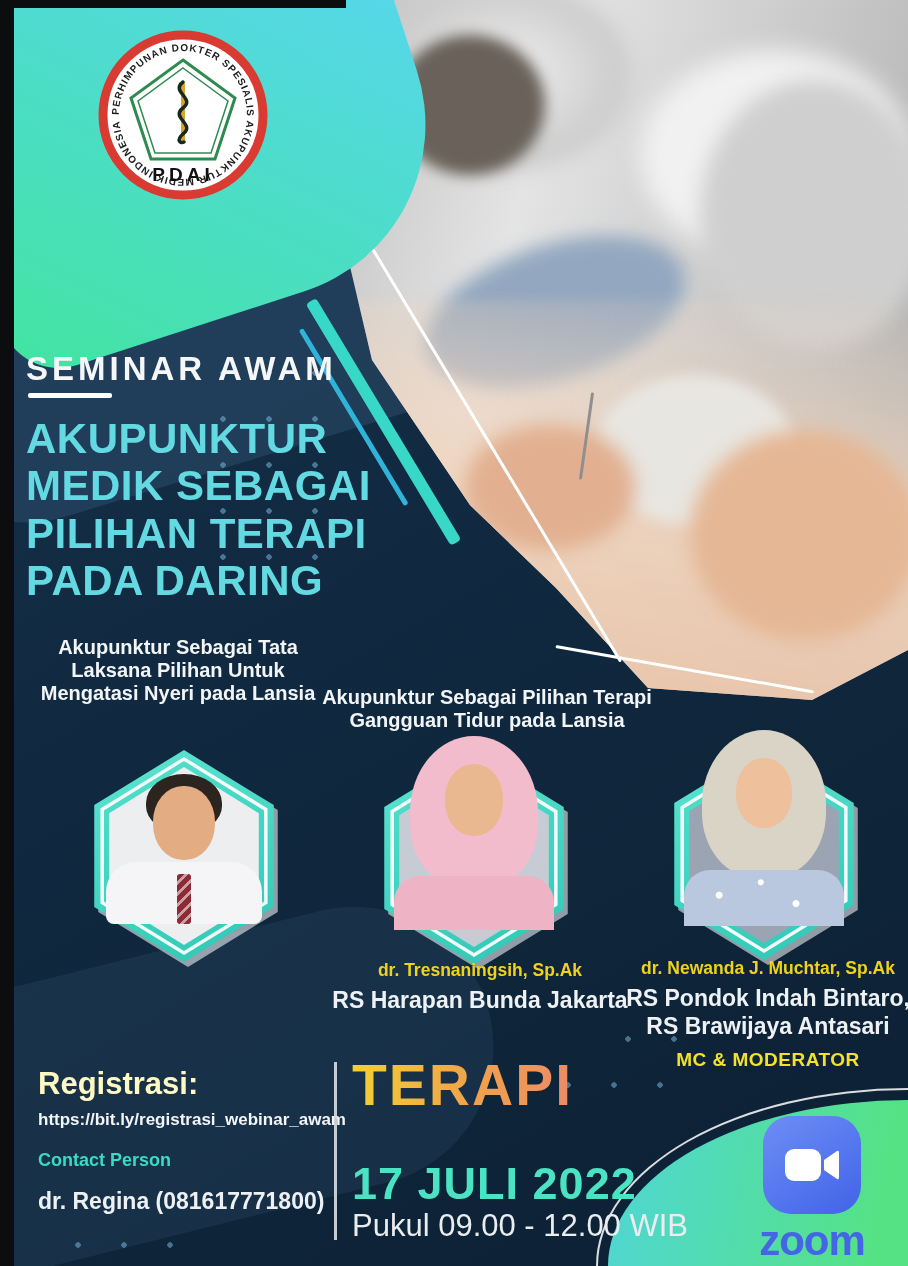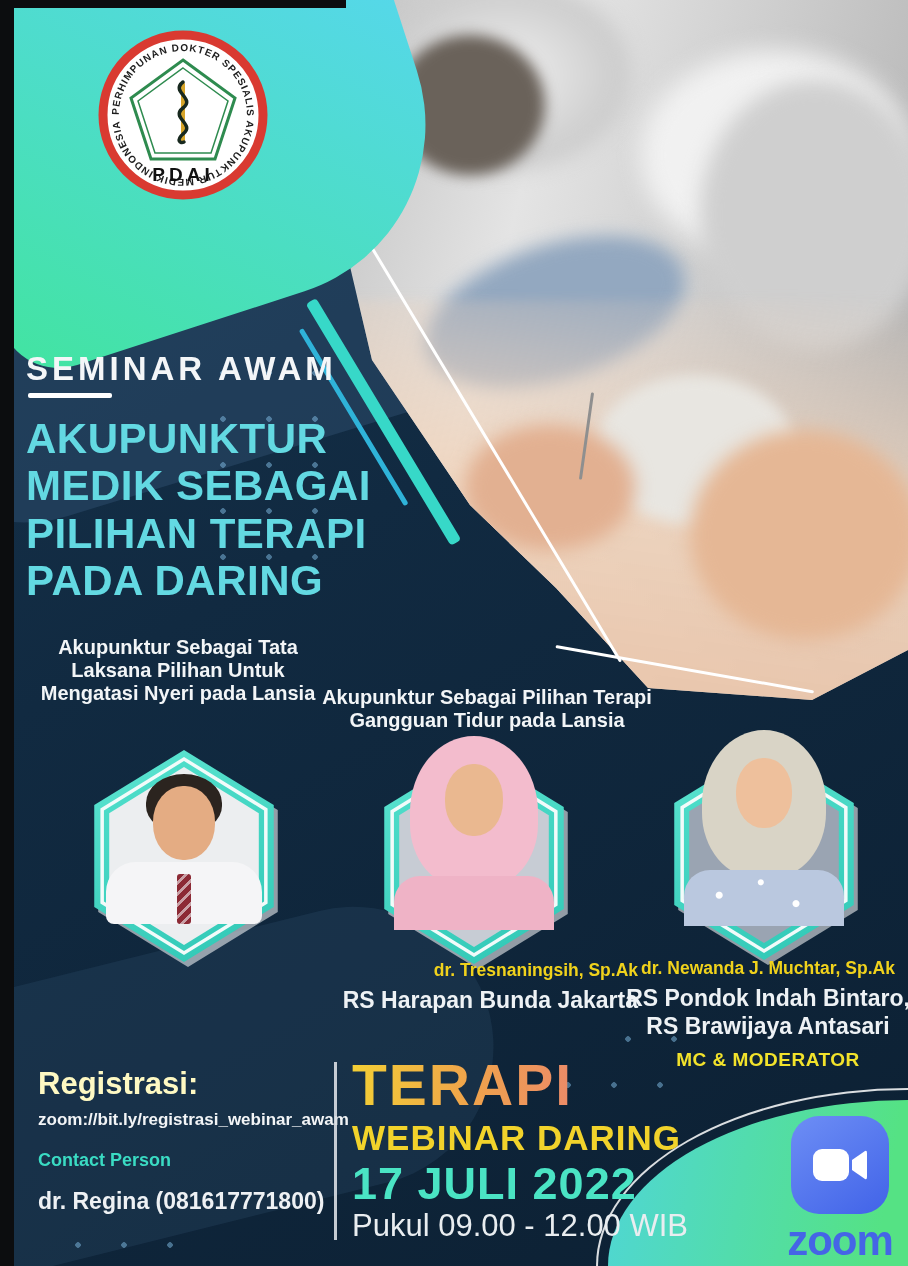--- a/index.html
+++ b/index.html
@@ -84,21 +84,21 @@
   .sp2 .torso{bottom:0;width:160px;height:54px;background:#efb3c6;border-radius:26px 26px 0 0;}
   .sp3 .person{top:-18px;width:170px;height:196px;}
   .sp3 .hijab{top:0;width:124px;height:148px;background:#d9d4c6;border-radius:50% 50% 44% 44%;}
   .sp3 .face{top:28px;width:56px;height:70px;background:#eec09c;border-radius:48%;}
   .sp3 .torso{bottom:0;width:160px;height:56px;background:#bac8df;border-radius:26px 26px 0 0;
      background-image:radial-gradient(circle at 22% 45%,#fff 3px,transparent 4px),
        radial-gradient(circle at 70% 60%,#fff 3px,transparent 4px),
        radial-gradient(circle at 48% 22%,#fff 2.5px,transparent 3.5px);}
   .cap{position:absolute;z-index:5;text-align:center;}
   .cap1{left:22px;top:958px;width:320px;}
-  .cap2{left:322px;top:960px;width:316px;text-align:right;}
+  .cap2{left:322px;top:960px;width:316px;}
   .cap3{left:616px;top:958px;width:304px;}
   .sp-name{color:#f0d21c;font-weight:bold;font-size:17.5px;line-height:1.2;}
   .sp-affil{color:#eef2f5;font-weight:bold;font-size:23px;line-height:1.2;margin-top:6px;}
   .cap1 .sp-affil{width:250px;margin-left:auto;margin-right:auto;}
   .sp-role{color:#f2e22b;font-weight:bold;font-size:19px;margin-top:9px;letter-spacing:0.5px;}
   
   .reg-label{position:absolute;left:38px;top:1066px;z-index:5;color:#fef9c3;font-weight:bold;font-size:31px;}
   .reg-url{position:absolute;left:38px;top:1110px;z-index:5;color:#f2f4f6;font-weight:bold;font-size:17px;}
   .contact-label{position:absolute;left:38px;top:1150px;z-index:5;color:#3adbc3;font-weight:bold;font-size:18px;}
   .contact-line{position:absolute;left:38px;z-index:5;color:#eef1f4;font-weight:bold;font-size:23px;}
@@ -110,21 +110,21 @@
       -webkit-background-clip:text;background-clip:text;color:transparent;}
   .format-label{position:absolute;left:352px;top:1118px;z-index:5;color:#f2d32b;font-weight:bold;font-size:35px;letter-spacing:1px;}
   .event-date{position:absolute;left:352px;top:1158px;z-index:5;color:#4ae4c4;font-weight:bold;font-size:45px;letter-spacing:1px;}
   .event-time{position:absolute;left:352px;top:1208px;z-index:5;color:#e9edf0;font-size:31px;}
   
   .blob-br{position:absolute;left:608px;top:1100px;width:300px;height:166px;
       border-top-left-radius:100% 100%;background:linear-gradient(100deg,#4fd6d6 0%,#55e284 90%);z-index:2;}
   .blob-br:before{content:"";position:absolute;left:-12px;top:-12px;right:0;bottom:0;
       border-top-left-radius:100% 100%;border-top:2px solid rgba(255,255,255,0.85);
       border-left:2px solid rgba(255,255,255,0.85);}
-  .zoom-badge{position:absolute;left:784px;top:1116px;width:112px;z-index:5;text-align:center;}
+  .zoom-badge{position:absolute;left:756px;top:1116px;width:112px;z-index:5;text-align:center;}
   .zoom-icon{width:98px;height:98px;margin:0 auto;border-radius:28px;
       background:linear-gradient(145deg,#6d8ef5,#4163e8);display:flex;align-items:center;justify-content:center;}
   .zoom-word{margin-top:6px;color:#4565e6;font-weight:bold;font-size:42px;letter-spacing:-1px;line-height:1;}
   
   .edge-left{position:absolute;left:0;top:0;width:14px;height:1266px;background:#0c0d0f;z-index:40;}
   .edge-top{position:absolute;left:0;top:0;width:346px;height:8px;background:#0c0d0f;z-index:40;}
 </style>
 </head>
 <body>
 
@@ -231,27 +231,26 @@
     <div class="sp-affil">RS Harapan Bunda Jakarta</div>
     <div class="sp-role"></div>
   </div>
   <div class="cap cap3">
     <div class="sp-name">dr. Newanda J. Muchtar, Sp.Ak</div>
     <div class="sp-affil">RS Pondok Indah Bintaro, RS Brawijaya Antasari</div>
     <div class="sp-role">MC &amp; MODERATOR</div>
   </div>
 
   <div class="reg-label">Registrasi:</div>
-  <div class="reg-url">zoom://bit.ly/registrasi_webinar_awam</div>
+  <div class="reg-url">https://bit.ly/registrasi_webinar_awam</div>
   <div class="contact-label">Contact Person</div>
   <div class="contact-line cl1">dr. Regina (081617771800)</div>
   <div class="divider"></div>
 
   <div class="free-label">TERAPI</div>
-  <div class="format-label">WEBINAR DARING</div>
   <div class="event-date">17 JULI 2022</div>
   <div class="event-time">Pukul 09.00 - 12.00 WIB</div>
 
   <div class="blob-br"></div>
   <div class="zoom-badge">
     <div class="zoom-icon">
       <svg width="56" height="38" viewBox="0 0 56 38">
         <rect x="1" y="3" width="36" height="32" rx="9" fill="#ffffff"></rect>
         <path d="M40 14 L53 5 Q55 4 55 7 L55 31 Q55 34 53 33 L40 24 Z" fill="#ffffff"></path>
       </svg>

